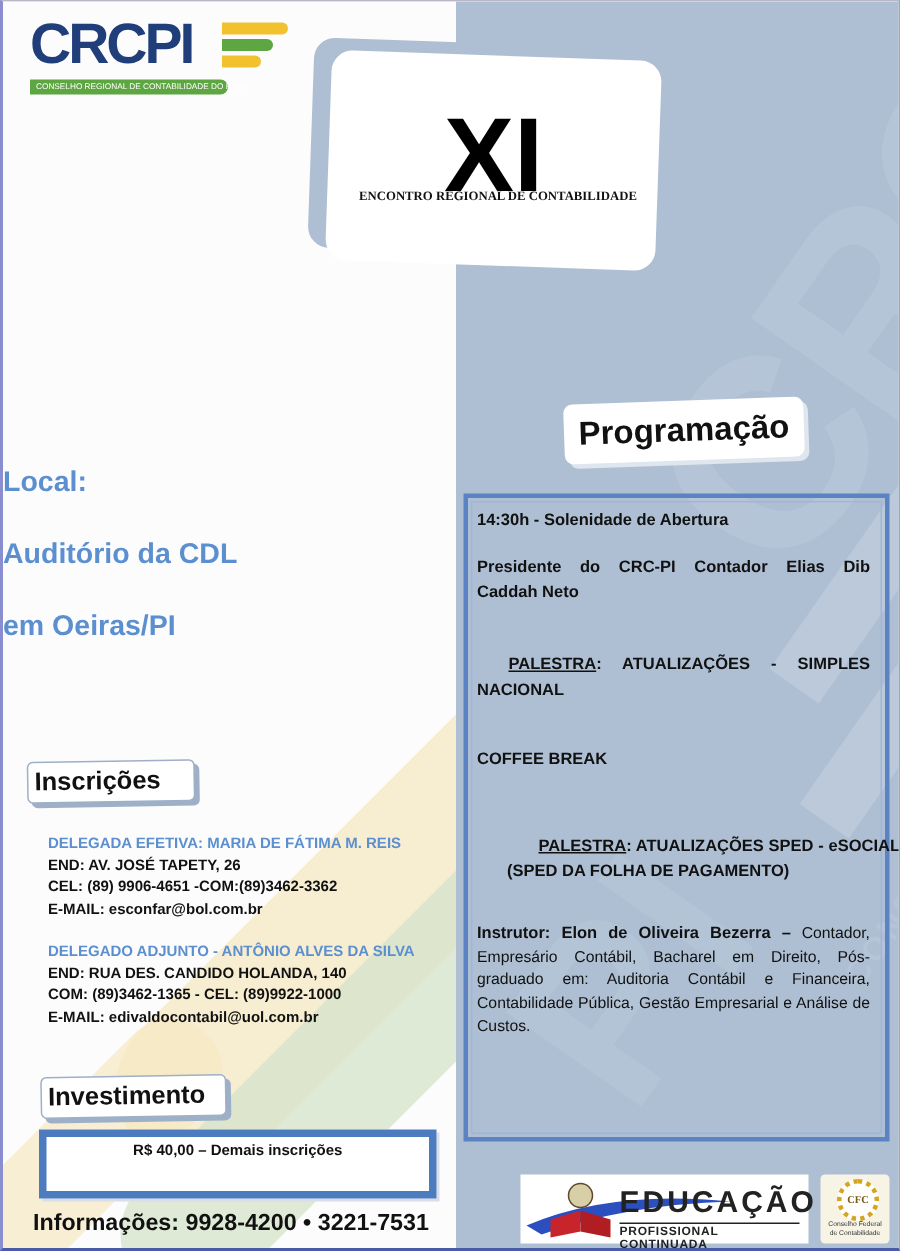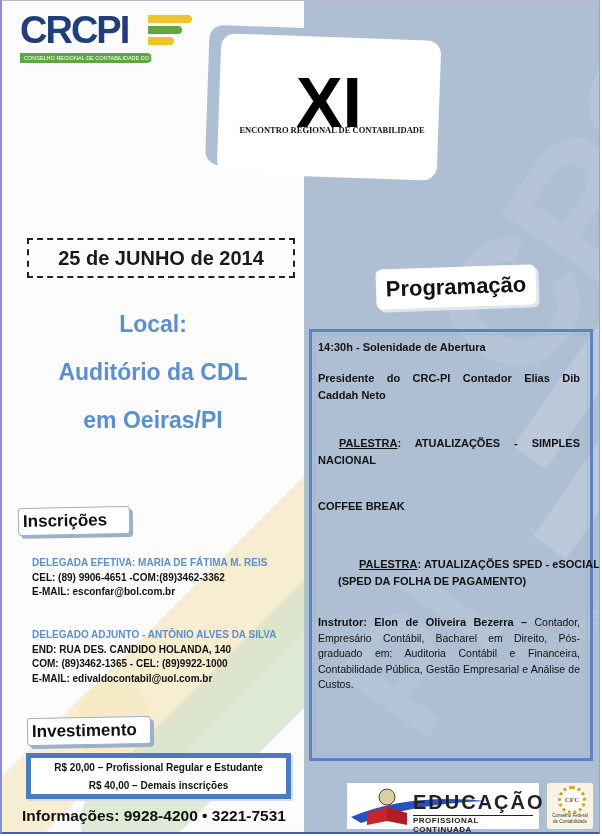--- a/index.html
+++ b/index.html
@@ -60,22 +60,22 @@
   }
   .title-sub .hl { color: #2a8fd8; }
 
   .date-box {
     position: absolute; left: 25px; top: 237px; width: 268px; height: 40px;
     border: 2px dashed #222; box-sizing: border-box; text-align: center;
     font-size: 20px; font-weight: bold; line-height: 36px; color: #1a1a1a;
     background: #fcfcfd;
   }
   .local {
-    position: absolute; left: 0; width: 302px; text-align: center;
-    color: #5b8fcf; font-size: 23px; font-weight: bold;
+    position: absolute; left: 0; width: 302px; text-align: left;
+    color: #5b8fcf; font-size: 19px; font-weight: bold;
   }
 
   .tab-label {
     position: absolute; background: #fff; border: 1px solid #9eb0c7;
     border-radius: 4px; font-weight: bold; color: #111; box-shadow: 3px 3px 0 #9eb0c7;
     font-family: "Liberation Sans", sans-serif;
   }
   .insc-block { position: absolute; left: 30px; font-size: 10px; line-height: 14.5px; font-weight: bold; color: #111; }
   .insc-block .head { color: #5b8fcf; }
 
@@ -132,49 +132,48 @@
     <div class="logo">
       <div class="logo-text">CRCPI</div>
       <div class="logo-bars">
         <div class="logo-bar" style="left:0; top:2px; width:44px; background:#f2c12e;"></div>
         <div class="logo-bar" style="left:0; top:13px; width:34px; background:#5da642;"></div>
         <div class="logo-bar" style="left:0; top:24px; width:26px; background:#f2c12e;"></div>
       </div>
       <div class="logo-sub">CONSELHO REGIONAL DE CONTABILIDADE DO PIAUÍ</div>
     </div>
 
-    <div class="date-box">25 de JUNHO de 2014</div>
 
     <div class="local" style="top:310px;">Local:</div>
     <div class="local" style="top:358px;">Auditório da CDL</div>
     <div class="local" style="top:406px;">em Oeiras/PI</div>
 
     <div class="tab-label" style="left:16px; top:506px; width:106px; height:26px; font-size:17px; line-height:26px; padding-left:4px; transform:rotate(-1deg);">
       <span>Inscrições</span>
     </div>
 
     <div class="insc-block" style="top:555px;">
       <div class="head">DELEGADA EFETIVA: MARIA DE FÁTIMA M. REIS</div>
+      <div>END: AV. JOSÉ TAPETY, 26</div>
       <div>CEL: (89) 9906-4651 -COM:(89)3462-3362</div>
       <div>E-MAIL: esconfar@bol.com.br</div>
     </div>
 
     <div class="insc-block" style="top:627px;">
       <div class="head">DELEGADO ADJUNTO - ANTÔNIO ALVES DA SILVA</div>
       <div>END: RUA DES. CANDIDO HOLANDA, 140</div>
       <div>COM: (89)3462-1365 - CEL: (89)9922-1000</div>
       <div>E-MAIL: edivaldocontabil@uol.com.br</div>
     </div>
 
     <div class="tab-label" style="left:25px; top:716px; width:118px; height:26px; font-size:17px; line-height:26px; padding-left:4px; transform:rotate(-1deg);">
       <span>Investimento</span>
     </div>
 
     <div class="invest-box">
-      <div>R$ 20,00 – Profissional Regular e Estudante</div>
       <div>R$ 40,00 – Demais inscrições</div>
     </div>
 
     <div class="info">Informações: 9928-4200 • 3221-7531</div>
   </div>
 
   <div class="right">
     <div class="wm wm-crc">CRCPI</div>
     <div class="wm-bar" style="left:170px; top:330px; width:260px; height:40px;"></div>
     <div class="wm-bar" style="left:190px; top:420px; width:260px; height:40px;"></div>

